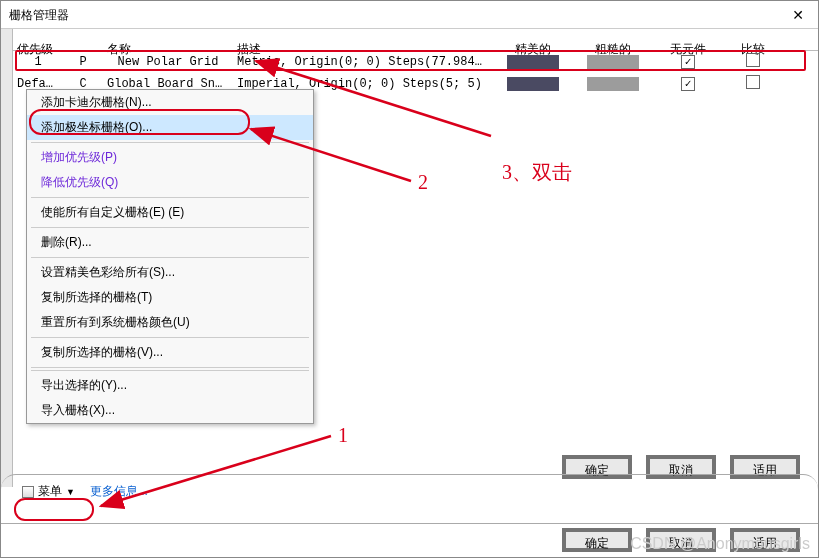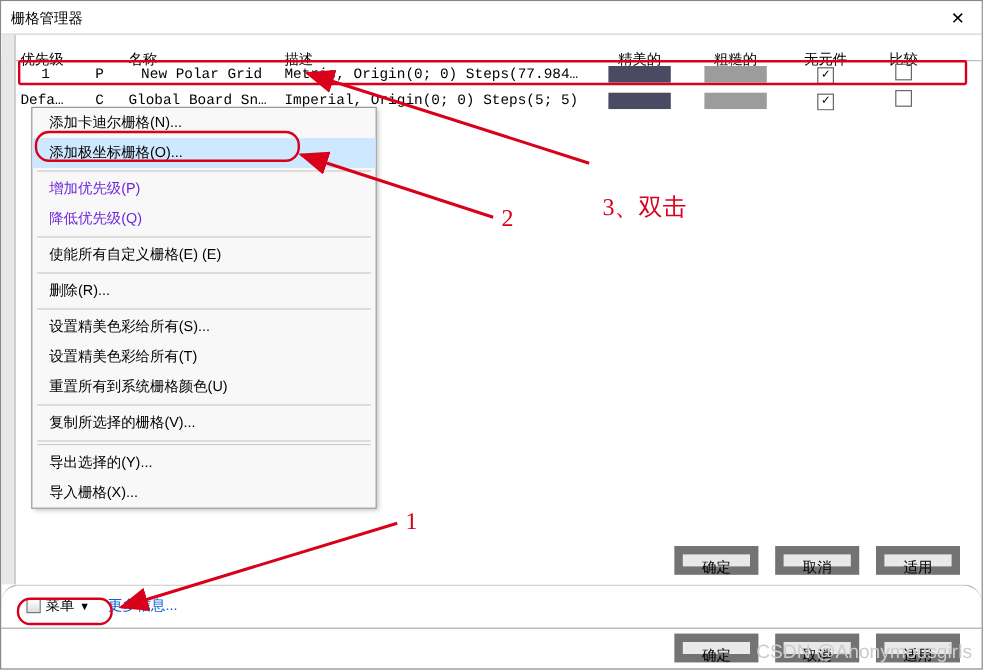--- a/index.html
+++ b/index.html
@@ -13,23 +13,23 @@
   .row1{position:relative;}
   .redbox{position:absolute;border:2px solid #d9001b;border-radius:2px;pointer-events:none;}
   .swatch{display:inline-block;width:52px;height:14px;vertical-align:middle;}
   .check{display:inline-block;width:14px;height:14px;border:1px solid #666;text-align:center;line-height:12px;font-size:11px;}
   .ctx{position:absolute;left:25px;top:88px;width:288px;background:#f8f8f8;border:1px solid #999;box-shadow:2px 2px 4px rgba(0,0,0,0.25);}
   .ctx .item{height:25px;line-height:25px;padding:0 14px;cursor:default;}
   .ctx .sep{height:1px;background:#ccc;margin:2px 4px;}
   .ctx .hl{background:#cde8ff;}
   .ctx .dis{color:#6d28d9;}
   .btnbar{position:absolute;right:18px;display:flex;gap:14px;}
-  .btn{min-width:70px;height:24px;border:7px solid #737373;background:#e9e9e9;text-align:center;line-height:22px;display:inline-block;}
+  .btn{min-width:70px;height:24px;border:4px solid #737373;background:#e9e9e9;text-align:center;line-height:22px;display:inline-block;}
   .footer{position:absolute;left:0;right:0;height:34px;border-top:1px solid #aaa;display:flex;align-items:center;padding:0 14px;}
-  .footerA{bottom:36px;border-radius:15px;}
+  .footerA{bottom:49px;border-radius:15px;}
   .footerB{bottom:0;}
   .menubtn{display:inline-flex;align-items:center;gap:4px;padding:2px 6px;border:1px solid transparent;}
   .more{color:#0b61d1;margin-left:8px;}
   svg.overlay{position:absolute;left:0;top:0;width:819px;height:558px;pointer-events:none;}
   .annot{position:absolute;color:#d9001b;font-size:20px;font-family:"SimSun";pointer-events:none;}
   .wm{position:absolute;right:8px;bottom:4px;color:#ccc;font-size:16px;pointer-events:none;}
   .left-edge{position:absolute;left:0;top:28px;bottom:70px;width:12px;background:#e8e8e8;border-right:1px solid #bbb;}
 </style>
 </head>
 <body>
@@ -78,21 +78,21 @@
   <div class="item hl">添加极坐标栅格(O)...</div>
   <div class="sep"></div>
   <div class="item dis">增加优先级(P)</div>
   <div class="item dis">降低优先级(Q)</div>
   <div class="sep"></div>
   <div class="item">使能所有自定义栅格(E) (E)</div>
   <div class="sep"></div>
   <div class="item">删除(R)...</div>
   <div class="sep"></div>
   <div class="item">设置精美色彩给所有(S)...</div>
-  <div class="item">设置精美色彩给所有(T)</div>
+  <div class="item">复制所选择的栅格(T)</div>
   <div class="item">重置所有到系统栅格颜色(U)</div>
   <div class="sep"></div>
   <div class="item">复制所选择的栅格(V)...</div>
   <div class="sep"></div>
   <div class="sep"></div>
   <div class="item">导出选择的(Y)...</div>
   <div class="item">导入栅格(X)...</div>
 </div>
 
 <div class="btnbar" style="bottom:78px;">

